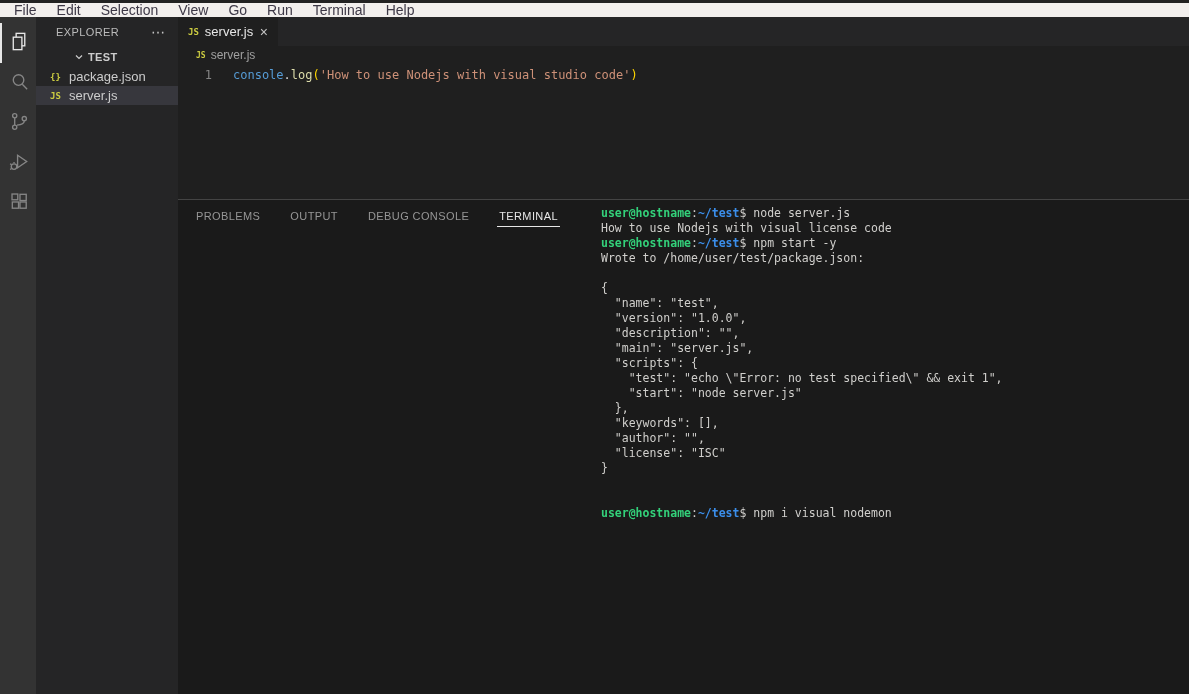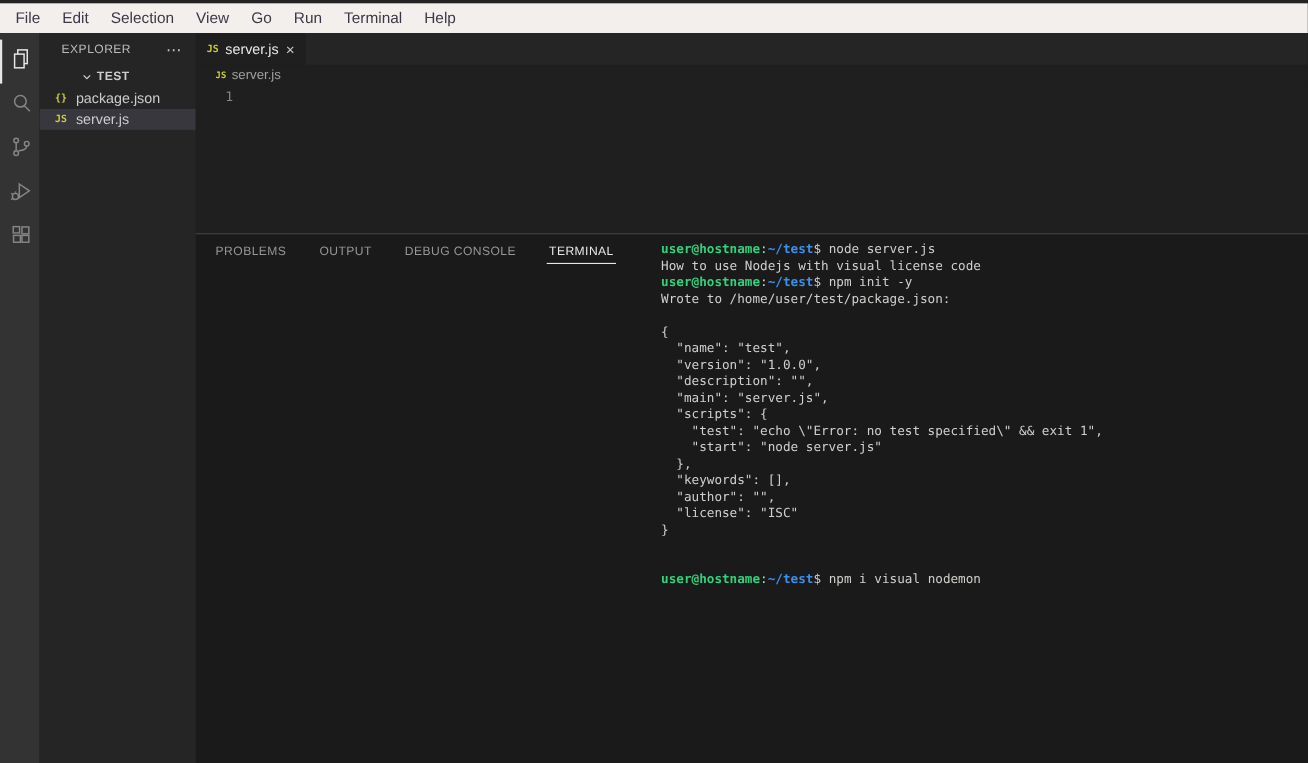--- a/index.html
+++ b/index.html
@@ -2,21 +2,21 @@
 <html><head>
 <meta charset="utf-8">
 <style>
   * { margin:0; padding:0; box-sizing:border-box; }
   html,body { width:1189px; height:694px; overflow:hidden; background:#1f1f1f;
               font-family:"Liberation Sans", sans-serif; }
   .window { width:1189px; height:694px; display:flex; flex-direction:column; }
 
   
   .topstrip { height:3px; background:#222222; }
-  .menubar { height:27px; background:#f2efed; display:flex; align-items:center;
+  .menubar { height:14px; background:#f2efed; display:flex; align-items:center;
              padding-left:4px; }
   .menu-item { font-size:14px; color:#3d3846; padding:0 10px; line-height:25px; cursor:default; }
 
   
   .main { flex:1; display:flex; min-height:0; }
 
   
   .activitybar { width:36px; background:#333333; display:flex; flex-direction:column;
                  align-items:center; padding-top:6px; }
   .act-item { width:36px; height:40px; display:flex; align-items:center; justify-content:center;
@@ -187,35 +187,36 @@
       </div>
 
       <div class="breadcrumb">
         <span class="js-badge">JS</span>
         <span class="breadcrumb-label">server.js</span>
       </div>
 
       <div class="code-area">
         <div class="code-line">
           <span class="line-num">1</span>
+          <span><span class="tok-obj">console</span><span class="tok-plain">.</span><span class="tok-method">log</span><span class="tok-paren">(</span><span class="tok-str">'How to use Nodejs with visual studio code'</span><span class="tok-paren">)</span></span>
         </div>
       </div>
 
       <div class="panel">
         <div class="panel-tabs">
           <span class="panel-tab">PROBLEMS</span>
           <span class="panel-tab">OUTPUT</span>
           <span class="panel-tab">DEBUG CONSOLE</span>
           <span class="panel-tab active">TERMINAL</span>
         </div>
 
         <div class="terminal">
           <div class="tline"><span class="t-green">user@hostname</span><span>:</span><span class="t-blue">~/test</span><span>$ node server.js</span></div>
           <div class="tline"><span>How to use Nodejs with visual license code</span></div>
-          <div class="tline"><span class="t-green">user@hostname</span><span>:</span><span class="t-blue">~/test</span><span>$ npm init -y</span></div>
+          <div class="tline"><span class="t-green">user@hostname</span><span>:</span><span class="t-blue">~/test</span><span>$ npm start -y</span></div>
           <div class="tline"><span>Wrote to /home/user/test/package.json:</span></div>
           <div class="tline"></div>
           <div class="tline"><span>{</span></div>
           <div class="tline"><span>  "name": "test",</span></div>
           <div class="tline"><span>  "version": "1.0.0",</span></div>
           <div class="tline"><span>  "description": "",</span></div>
           <div class="tline"><span>  "main": "server.js",</span></div>
           <div class="tline"><span>  "scripts": {</span></div>
           <div class="tline"><span>    "test": "echo \"Error: no test specified\" &amp;&amp; exit 1",</span></div>
           <div class="tline"><span>    "start": "node server.js"</span></div>

